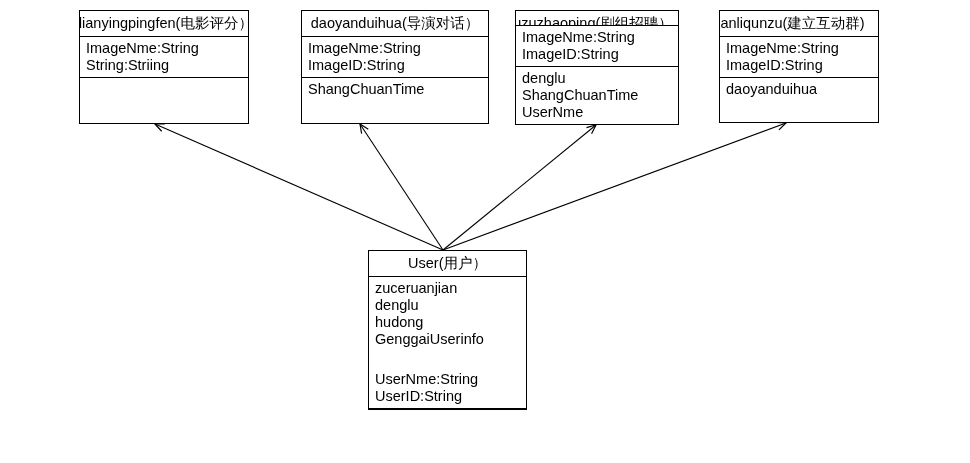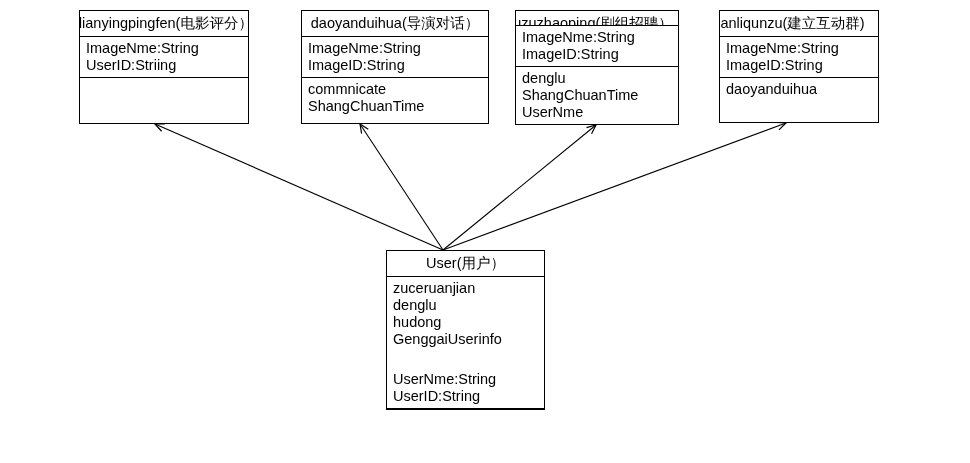--- a/index.html
+++ b/index.html
@@ -80,31 +80,30 @@
         <line x1="443" y1="250" x2="360" y2="124" stroke="#000000" stroke-width="1.1" marker-end="url(#open-arrow)"></line>
         <line x1="443" y1="250" x2="596" y2="125" stroke="#000000" stroke-width="1.1" marker-end="url(#open-arrow)"></line>
         <line x1="443" y1="250" x2="786" y2="123" stroke="#000000" stroke-width="1.1" marker-end="url(#open-arrow)"></line>
       </g>
   </svg>
 
 <div class="uml-class" style="left: 79px; top: 10px; width: 170px; height: 114px;">
       <div class="uml-title clipped">dianyingpingfen(电影评分）</div>
       <div class="uml-compartment attrs">
         <span class="uml-row">ImageNme:String</span>
-        <span class="uml-row">UserID:Striing</span>
+        <span class="uml-row">String:Striing</span>
       </div>
     </div>
     <div class="uml-class" style="left: 301px; top: 10px; width: 188px; height: 114px;">
       <div class="uml-title">daoyanduihua(导演对话）</div>
       <div class="uml-compartment attrs">
         <span class="uml-row">ImageNme:String</span>
         <span class="uml-row">ImageID:String</span>
       </div>
       <div class="uml-compartment ops">
-        <span class="uml-row">commnicate</span>
         <span class="uml-row">ShangChuanTime</span>
       </div>
     </div>
     <div class="uml-class" style="left: 515px; top: 10px; width: 164px; height: 115px;">
       <div class="uml-title clipped">juzuzhaoping(剧组招聘）</div>
       <div class="uml-compartment attrs">
         <span class="uml-row">ImageNme:String</span>
         <span class="uml-row">ImageID:String</span>
       </div>
       <div class="uml-compartment ops">
@@ -116,21 +115,21 @@
     <div class="uml-class" style="left: 719px; top: 10px; width: 160px; height: 113px;">
       <div class="uml-title clipped">jianliqunzu(建立互动群)</div>
       <div class="uml-compartment attrs">
         <span class="uml-row">ImageNme:String</span>
         <span class="uml-row">ImageID:String</span>
       </div>
       <div class="uml-compartment ops">
         <span class="uml-row">daoyanduihua</span>
       </div>
     </div>
-    <div class="uml-class" style="left: 386px; top: 250px; width: 159px; height: 160px;">
+    <div class="uml-class" style="left: 368px; top: 250px; width: 159px; height: 160px;">
       <div class="uml-title">User(用户）</div>
       <div class="uml-compartment ops">
         <span class="uml-row">zuceruanjian</span>
         <span class="uml-row">denglu</span>
         <span class="uml-row">hudong</span>
         <span class="uml-row">GenggaiUserinfo</span>
       </div>
       <div class="uml-compartment attrs">
         <span class="uml-row">UserNme:String</span>
         <span class="uml-row">UserID:String</span>

